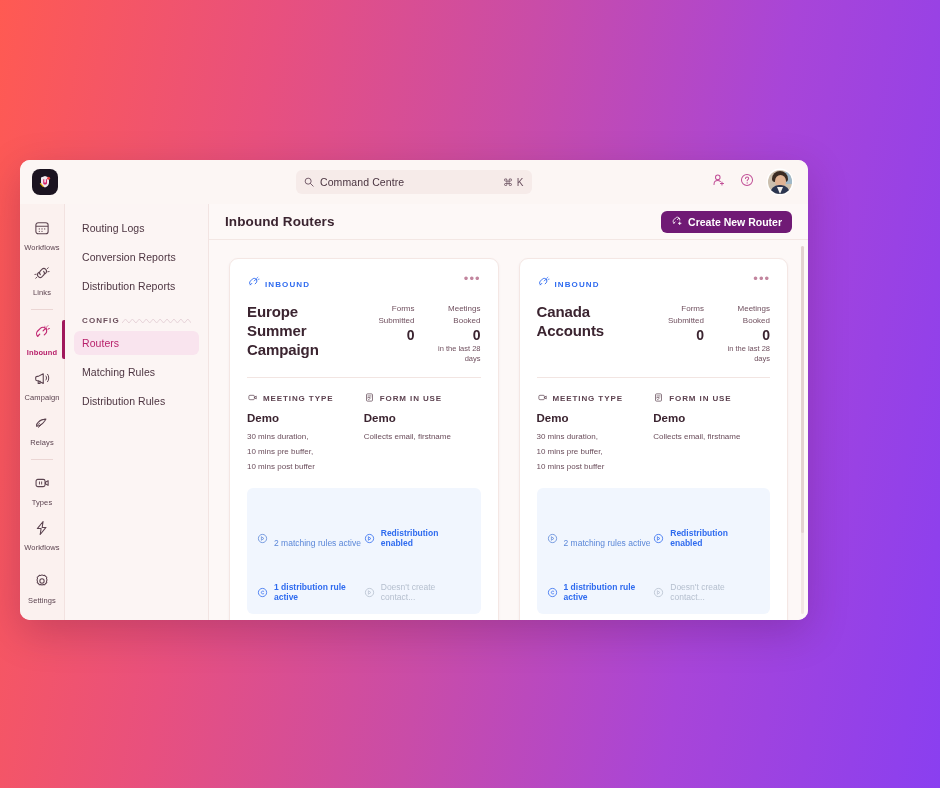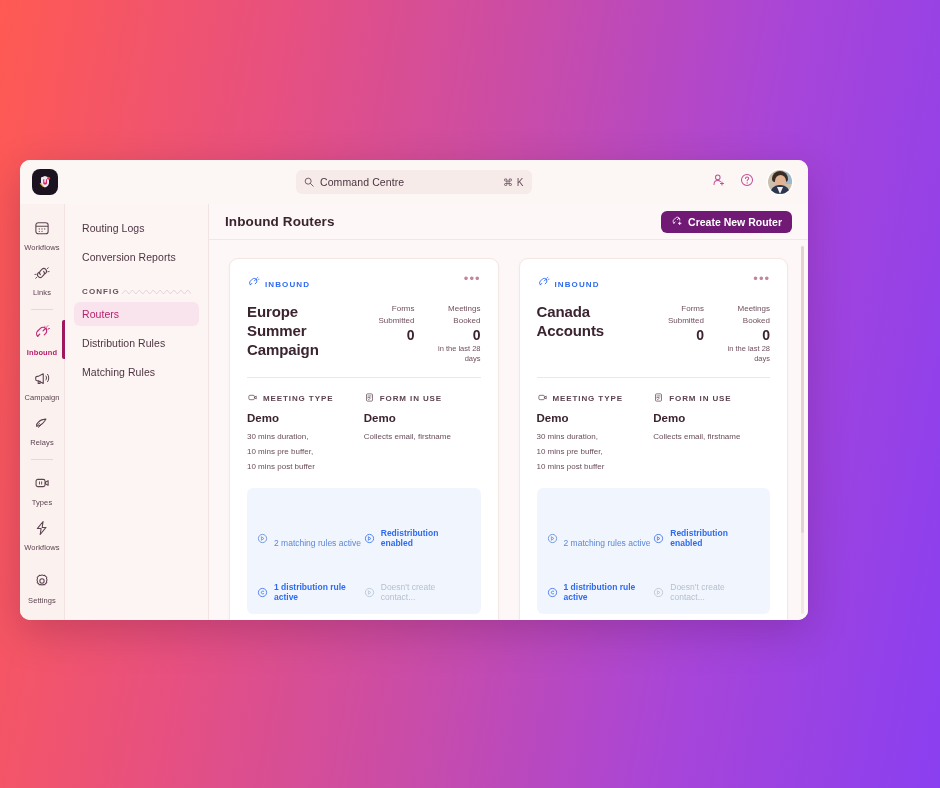--- a/index.html
+++ b/index.html
@@ -354,31 +354,32 @@
             <circle cx="10" cy="10" r="2.4" fill="none" stroke="#5c4450" stroke-width="1.15"></circle>
           </svg>
         </span>
         <span class="lbl">Settings</span>
       </div>
     </div>
 
     <div class="subnav">
       <div class="subnav-item">Routing Logs</div>
       <div class="subnav-item">Conversion Reports</div>
+      <div class="subnav-item">Distribution Reports</div>
 
       <div class="group-head">
         <span class="gt">CONFIG</span>
         <svg class="squig" viewBox="0 0 80 8" preserveAspectRatio="none">
           <path d="M0 6 L4 2 L8 6 L12 2 L16 6 L20 2 L24 6 L28 2 L32 6 L36 2 L40 6 L44 2 L48 6 L52 2 L56 6 L60 2 L64 6 L68 2 L72 6 L76 2 L80 6" fill="none" stroke="#C9A6B4" stroke-width="1"></path>
         </svg>
       </div>
 
       <div class="subnav-item active">Routers</div>
+      <div class="subnav-item">Matching Rules</div>
       <div class="subnav-item">Distribution Rules</div>
-      <div class="subnav-item">Matching Rules</div>
     </div>
 
     <div class="main">
       <div class="main-head">
         <div class="page-title">Inbound Routers</div>
         <button class="btn-create">
           <span>
             <svg width="12" height="12" viewBox="0 0 16 16">
               <path d="M3.8 11c-1.3-1.3-1.3-3.4 0-4.7l2.4-2.4c1.3-1.3 3.4-1.3 4.7 0 .8.8 1.1 1.9.9 2.9" fill="none" stroke="#fff" stroke-width="1.2" stroke-linecap="round"></path>
               <path d="M3.8 11l1.8-1.8M8.6 6.2L10.4 4.4" stroke="#fff" stroke-width="1.2" stroke-linecap="round"></path>

